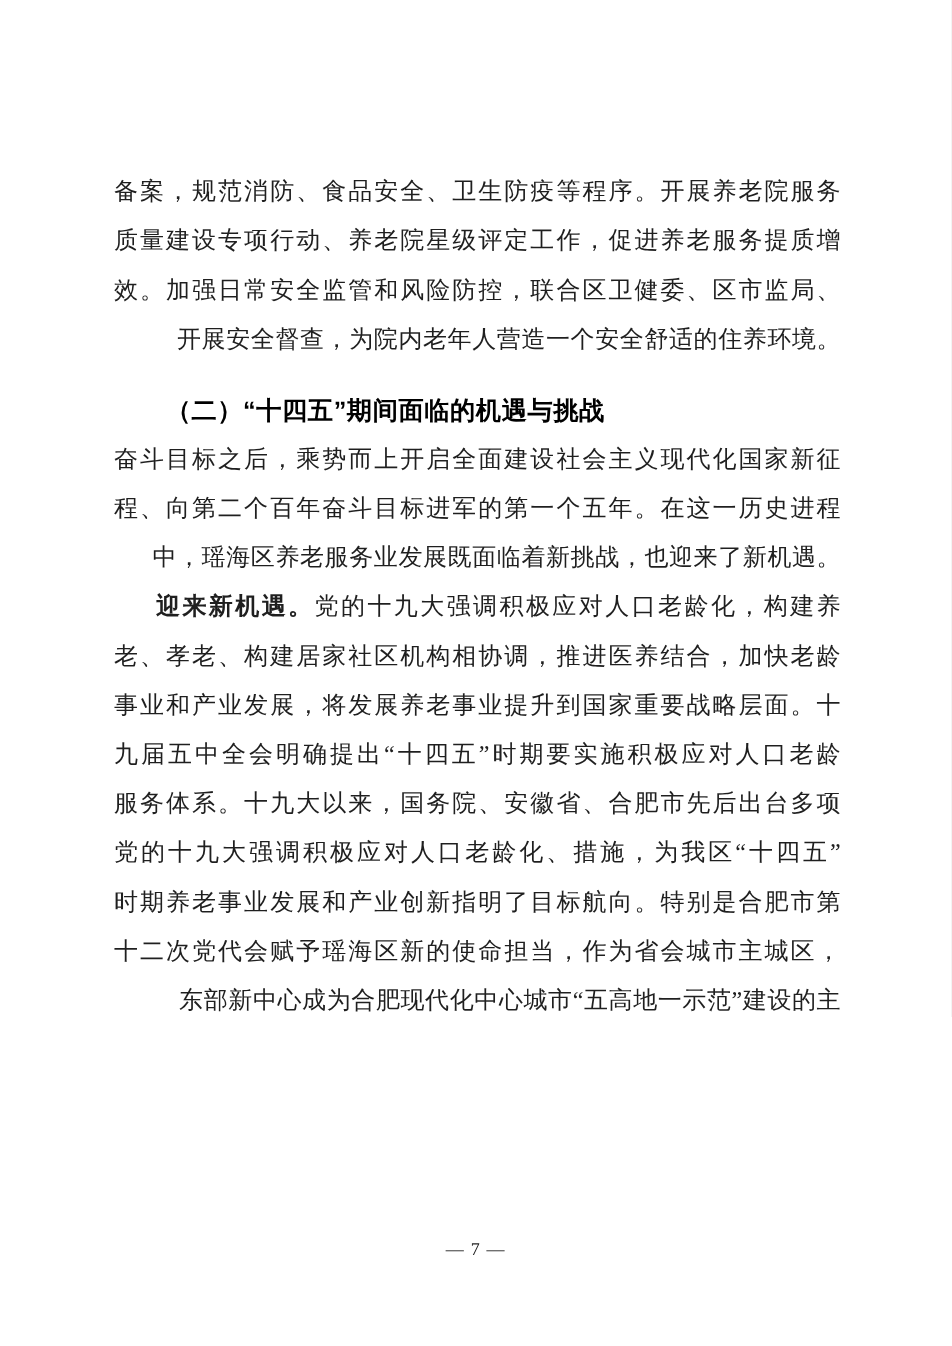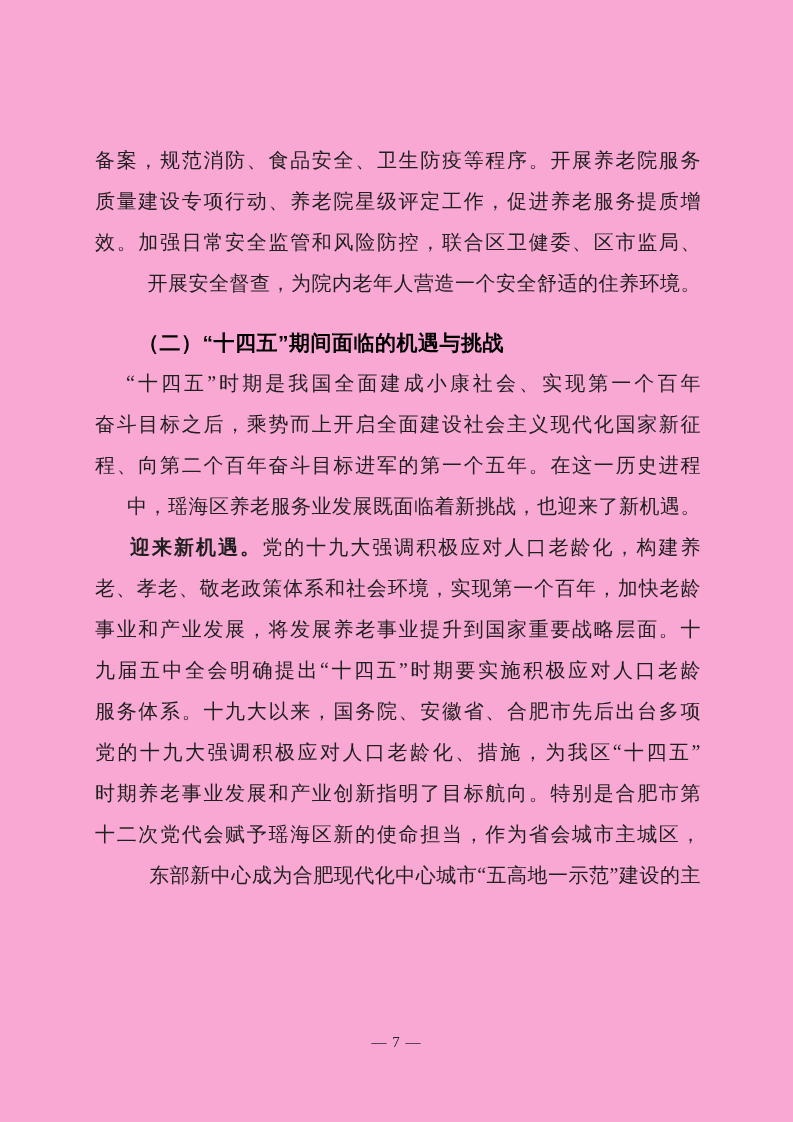--- a/index.html
+++ b/index.html
@@ -1,20 +1,20 @@
 <!DOCTYPE html>
 <html><head>
 <meta charset="utf-8">
 <style>
   html,body{margin:0;padding:0;background:#e8e8e8;}
   .page{
     position:relative;
     width:793px;height:1122px;
     margin:0 auto;
-    background:#f9a8d4;
+    background:#ffffff;
     font-family:"Liberation Serif", serif;
     color:#1f1f1f;
     overflow:hidden;
   }
   .content{
     position:absolute;
     left:95px;top:140px;width:606px;
   }
   .line{
     height:41px;
@@ -57,29 +57,28 @@
 <div class="page">
   <div class="content">
 
     <div class="line just">备案，规范消防、食品安全、卫生防疫等程序。开展养老院服务</div>
     <div class="line just">质量建设专项行动、养老院星级评定工作，促进养老服务提质增</div>
     <div class="line just">效。加强日常安全监管和风险防控，联合区卫健委、区市监局、</div>
     <div class="line">开展安全督查，为院内老年人营造一个安全舒适的住养环境。</div>
 
     <h2 class="heading">（二）“十四五”期间面临的机遇与挑战</h2>
 
-    <div class="line just indent-q">“十四五”时期是我国全面建成小康社会、实现第一个百年</div>
     <div class="line just">奋斗目标之后，乘势而上开启全面建设社会主义现代化国家新征</div>
     <div class="line just">程、向第二个百年奋斗目标进军的第一个五年。在这一历史进程</div>
     <div class="line">中，瑶海区养老服务业发展既面临着新挑战，也迎来了新机遇。</div>
 
     <div class="line just indent-p">
       <strong class="lead">迎来新机遇。</strong><span>党的十九大强调积极应对人口老龄化，构建养</span>
     </div>
-    <div class="line just">老、孝老、敬老政策体系和社会环境，实现第一个百年，加快老龄</div>
+    <div class="line just">老、孝老、构建居家社区机构相协调，推进医养结合，加快老龄</div>
     <div class="line just">事业和产业发展，将发展养老事业提升到国家重要战略层面。十</div>
     <div class="line just">九届五中全会明确提出“十四五”时期要实施积极应对人口老龄</div>
     <div class="line just">服务体系。十九大以来，国务院、安徽省、合肥市先后出台多项</div>
     <div class="line just">党的十九大强调积极应对人口老龄化、措施，为我区“十四五”</div>
     <div class="line just">时期养老事业发展和产业创新指明了目标航向。特别是合肥市第</div>
     <div class="line just">十二次党代会赋予瑶海区新的使命担当，作为省会城市主城区，</div>
     <div class="line">东部新中心成为合肥现代化中心城市“五高地一示范”建设的主</div>
 
   </div>
 

